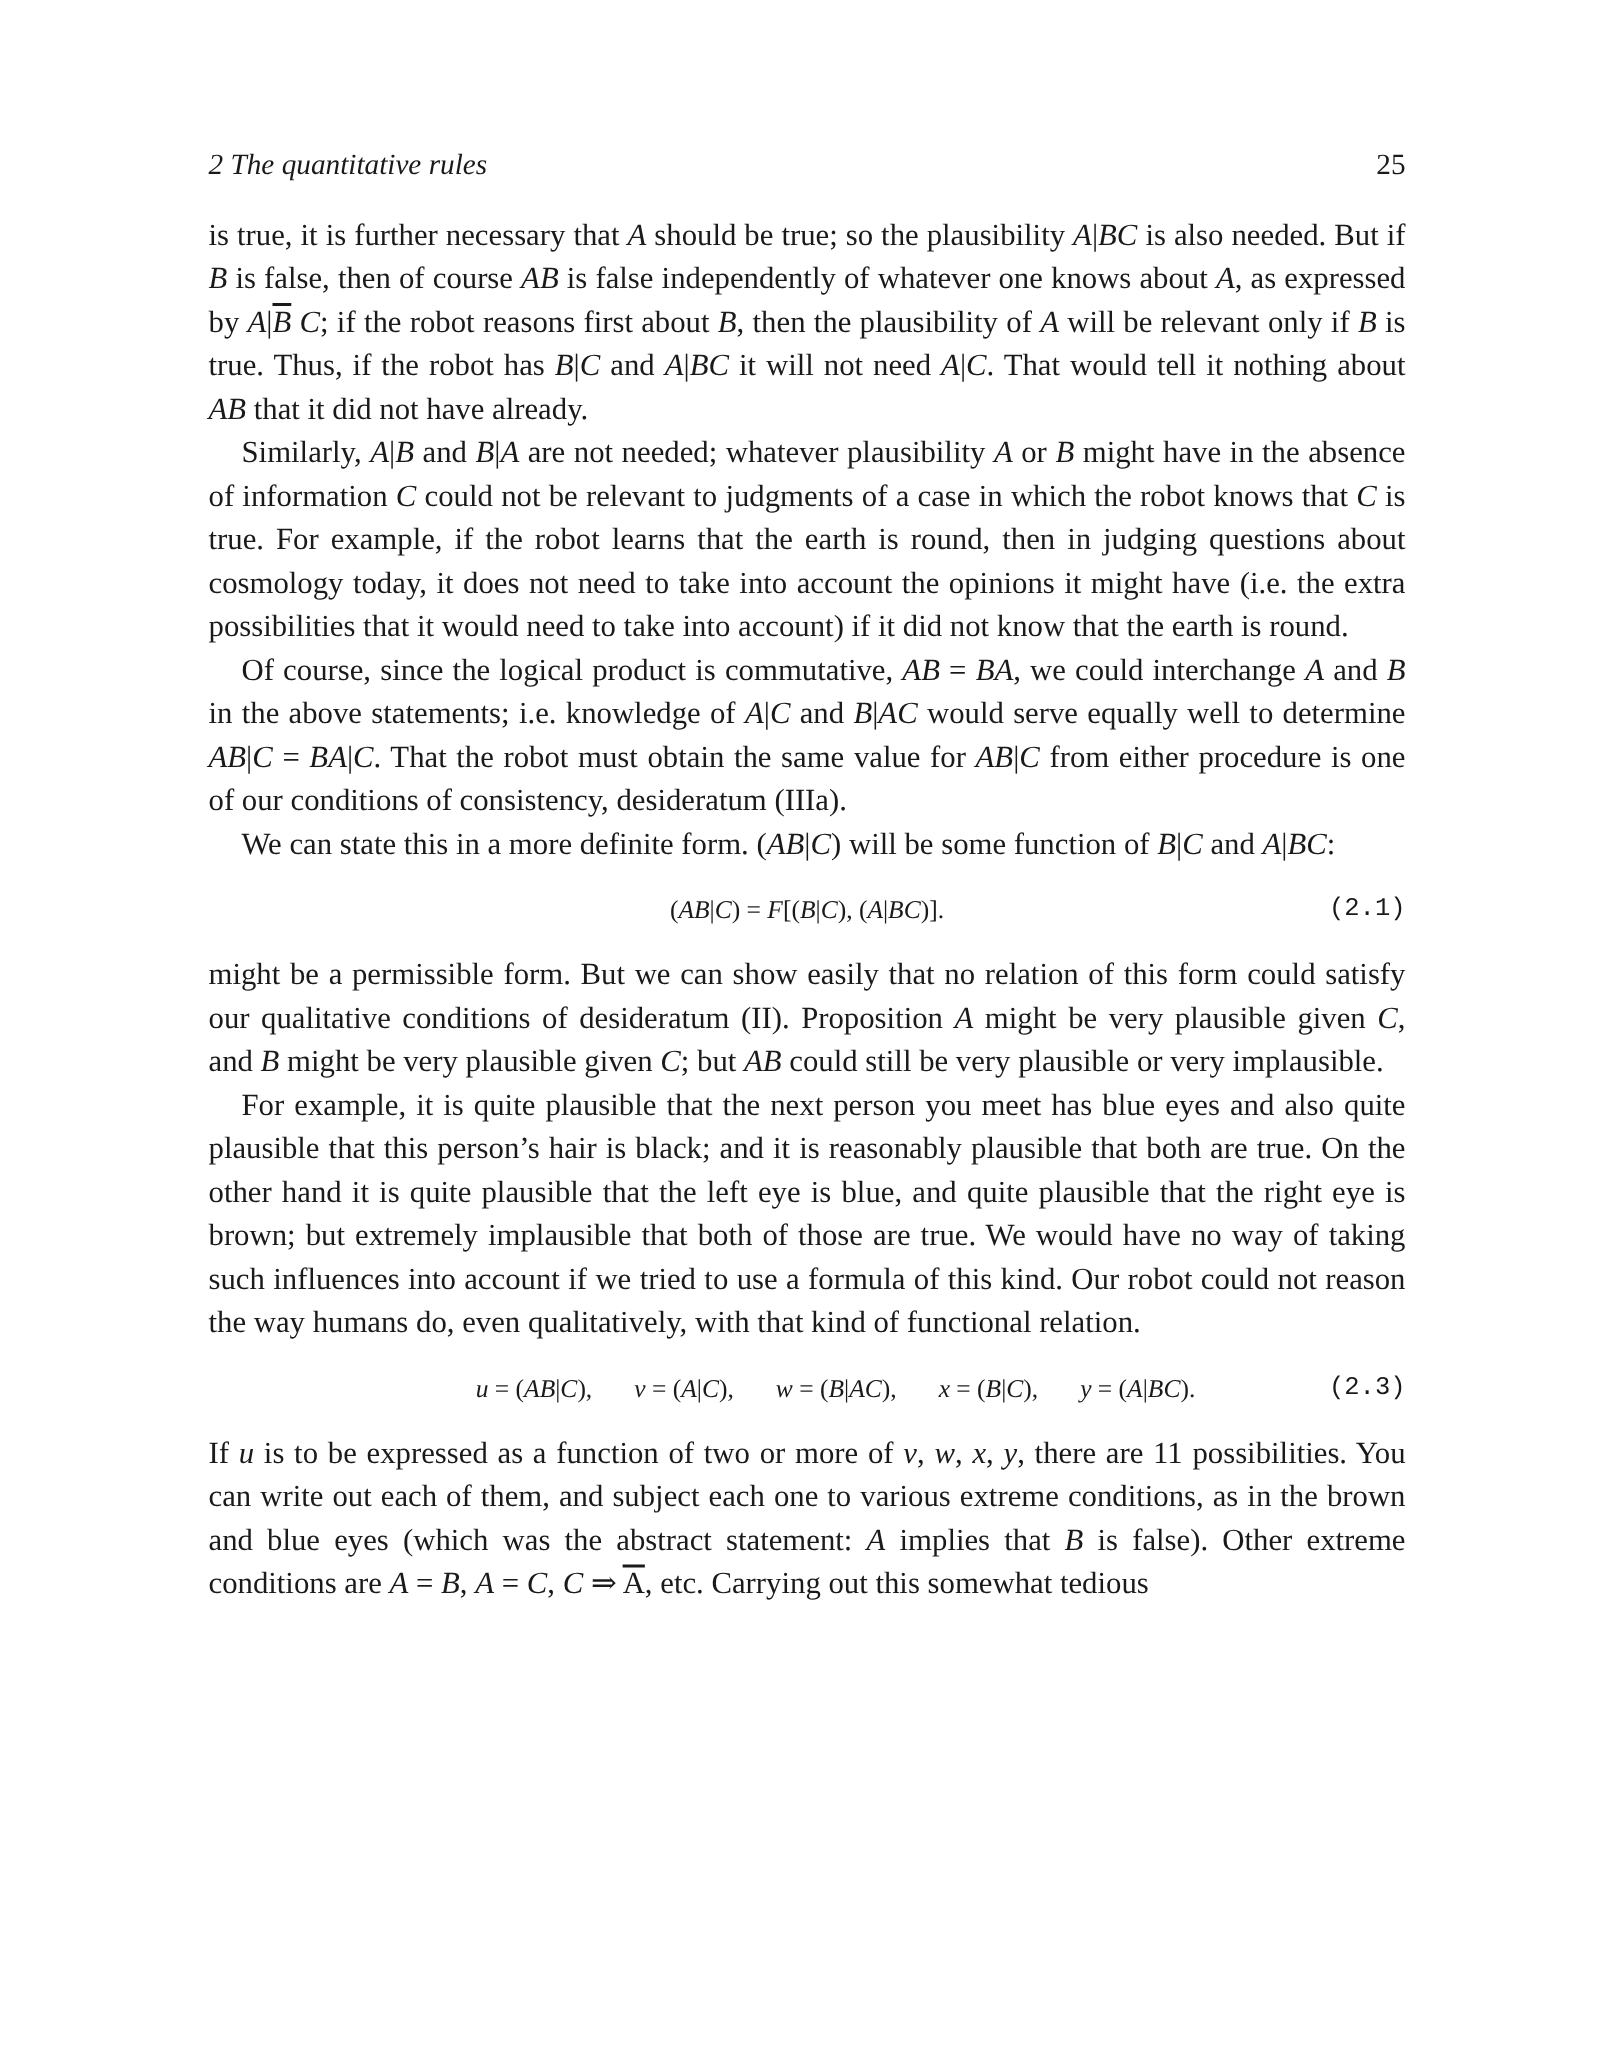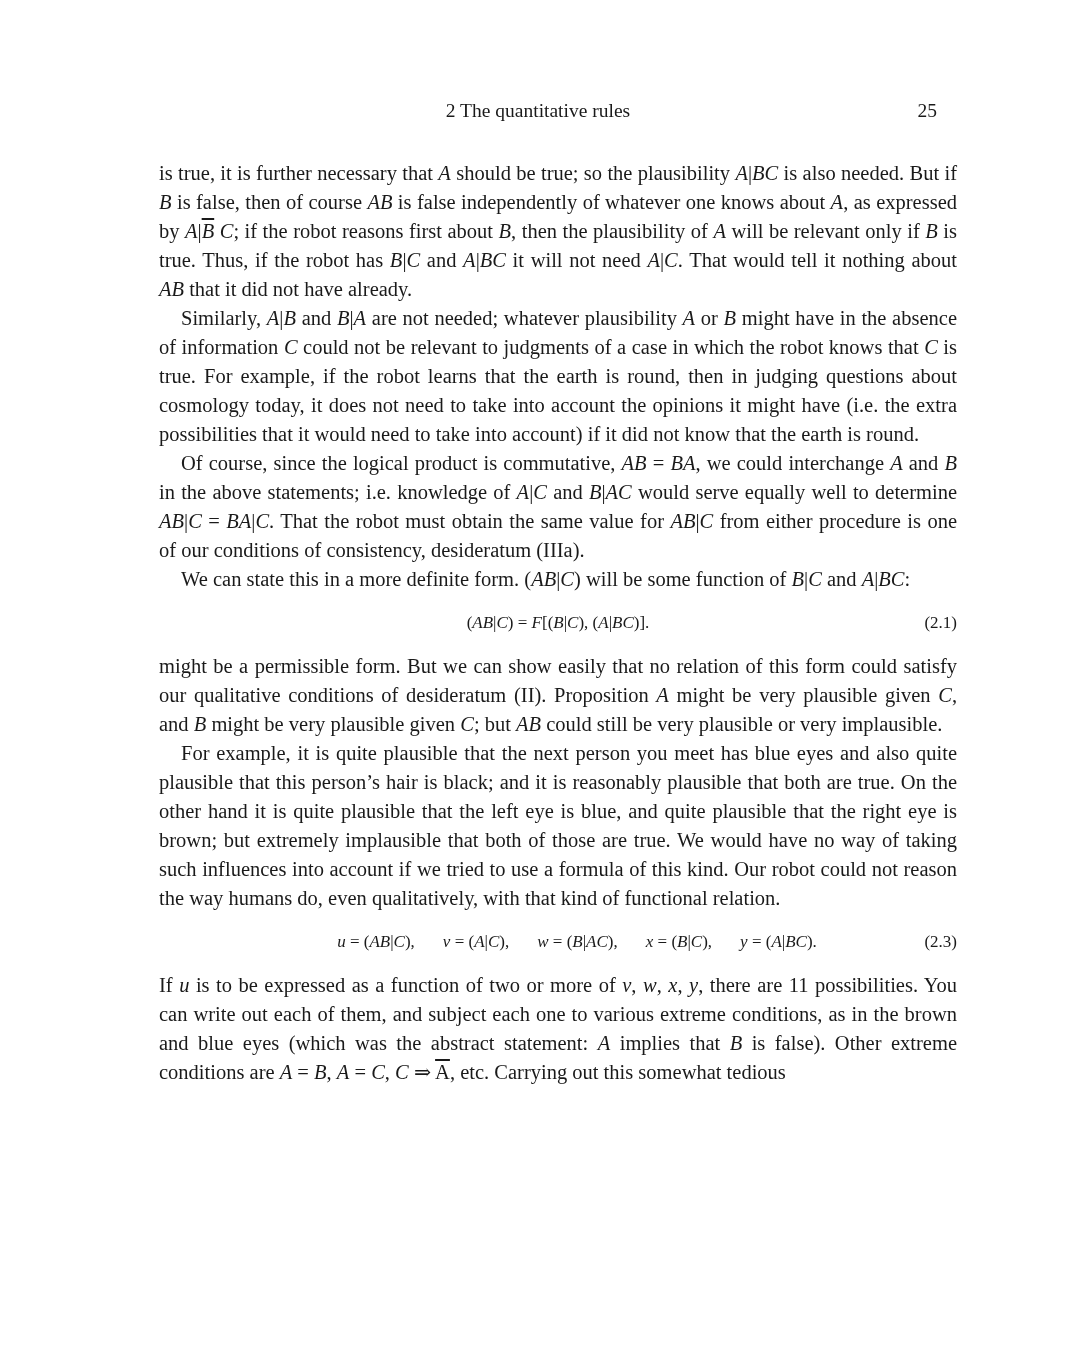--- a/index.html
+++ b/index.html
@@ -1,29 +1,29 @@
 <!DOCTYPE html>
 <html><head>
 <meta charset="utf-8">
 <style>
   html, body { margin: 0; padding: 0; background: #ffffff; }
   body { width: 1080px; height: 1369px; overflow: hidden; position: relative;
          font-family: "Liberation Serif", "DejaVu Serif", serif; color: #1a1a1a; }
   .page { position: absolute; left: 139px; top: 0; width: 798px; }
   .running-head { position: absolute; top: 100px; left: 0; width: 798px; height: 26px; font-size: 19.5px; }
-  .running-title { position: absolute; left: 0; right: 0; text-align: center; }
+  .running-title { position: absolute; left: 0; right: 0; font-style: italic; }
   .page-number { position: absolute; right: 0; }
-  .body-text { position: absolute; top: 159px; left: 0; width: 798px; font-size: 20.5px; line-height: 29px; margin-left: 20px; }
+  .body-text { position: absolute; top: 143px; left: 0; width: 798px; font-size: 20.5px; line-height: 29px; }
   p { margin: 0; text-align: justify; }
   p.indent { text-indent: 22px; }
   i { font-style: italic; }
   .ol { text-decoration: overline; }
   .eq { position: relative; height: 58px; line-height: 58px; font-size: 17px; }
   .eq .expr { position: absolute; left: 0; right: 0; text-align: center; }
-  .eq .eqnum { position: absolute; right: 0; }
+  .eq .eqnum { position: absolute; right: 0; font-family: Liberation Mono, monospace; }
   .eq3 .expr { text-align: center; padding-left: 38px; word-spacing: 0; }
   .sp { display: inline-block; width: 28px; }
 </style>
 </head>
 <body>
 
 <div class="page">
   <div class="running-head">
     <span class="running-title">2 The quantitative rules</span>
     <span class="page-number">25</span>

